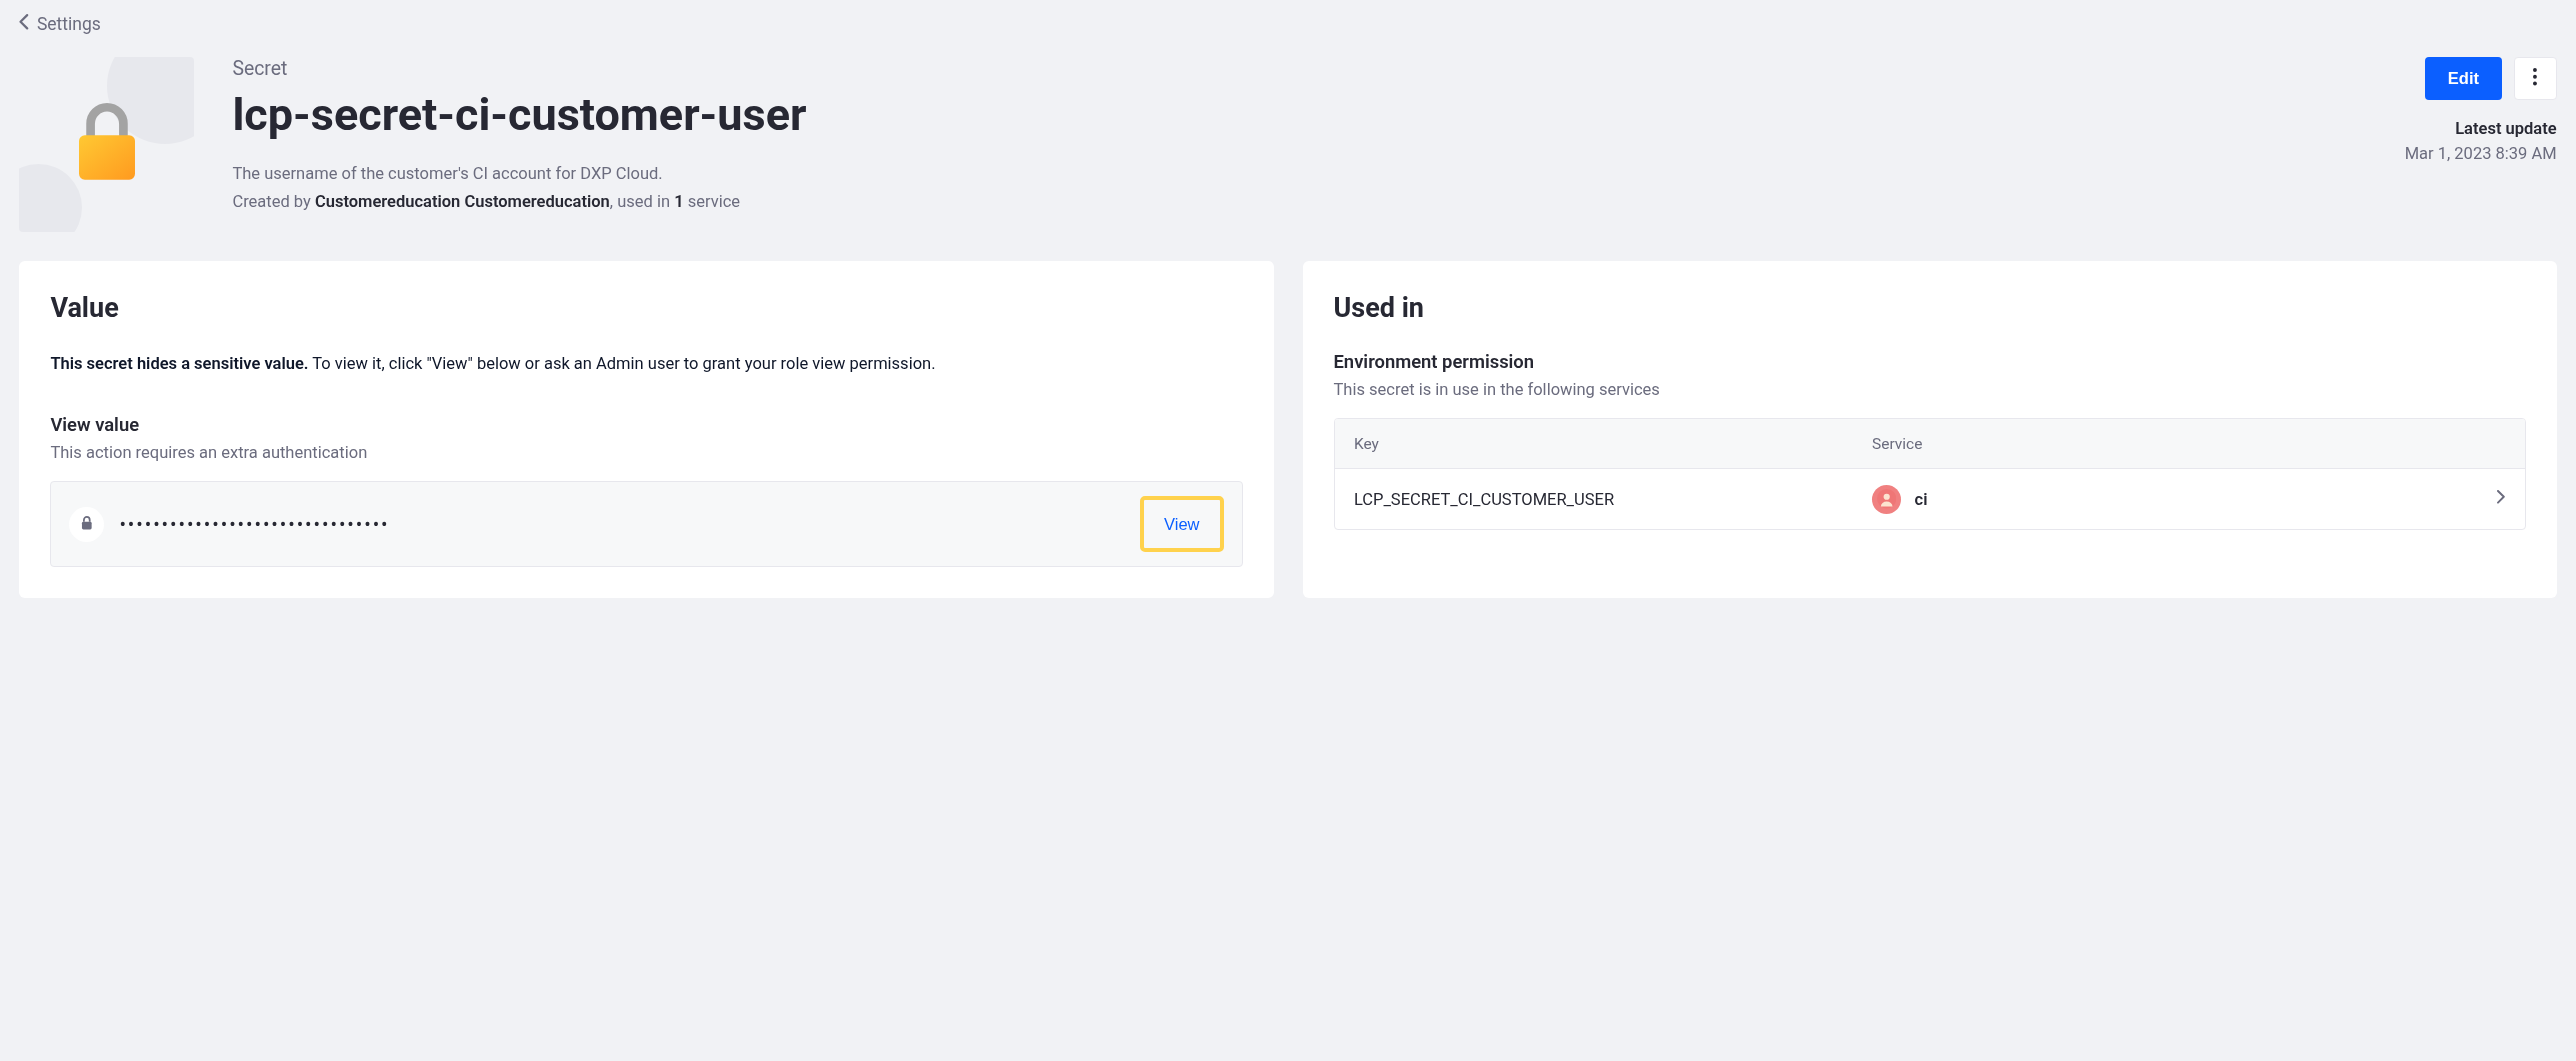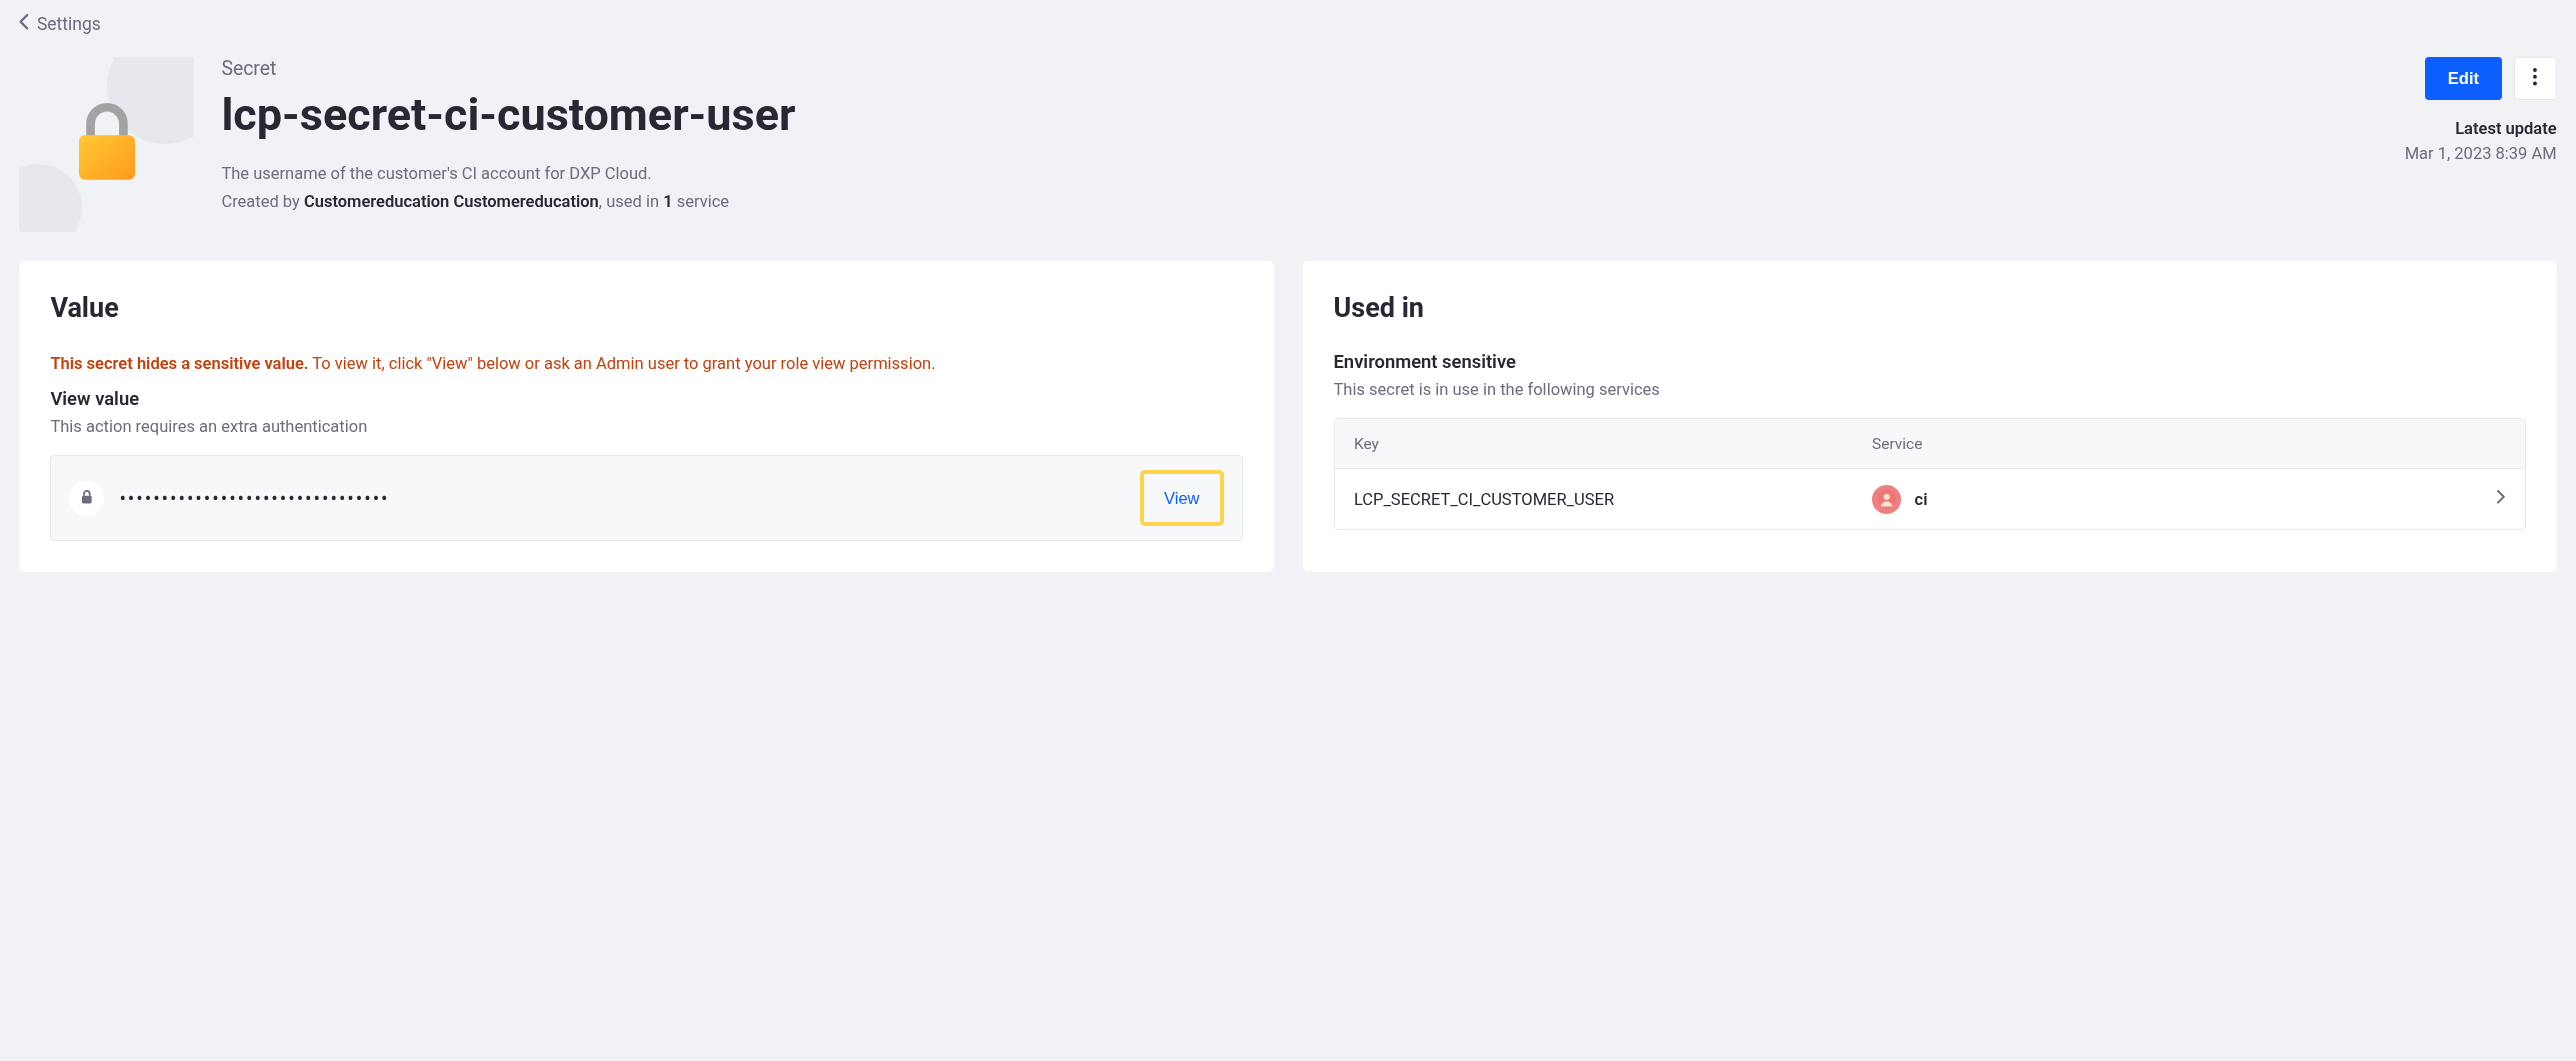--- a/index.html
+++ b/index.html
@@ -17,21 +17,21 @@
       padding: 13.6px 19.4px;
       color: #6b6c7e;
       font-size: 17.5px;
       cursor: pointer;
     }
     .back-link svg { width: 9.7px; height: 15.5px; }
     .header {
       display: flex;
       align-items: flex-start;
       padding: 9.7px 19.4px 29px 19.4px;
-      gap: 27px;
+      gap: 38px;
     }
     .secret-icon-box {
       width: 175px;
       height: 175px;
       background: #f1f2f5;
       border-radius: 3.9px;
       position: relative;
       overflow: hidden;
       flex-shrink: 0;
     }
@@ -123,23 +123,23 @@
       padding: 31px;
       flex: 1;
     }
     .card h2 {
       font-size: 27px;
       font-weight: 700;
       margin-bottom: 27px;
     }
     .card-text {
       font-size: 16.5px;
-      color: #c2410c;
+      color: #0f172a;
       line-height: 1.6;
-      margin-bottom: 11px;
+      margin-bottom: 37px;
     }
     .card-text strong { font-weight: 600; }
     .sub-heading {
       font-size: 18.4px;
       font-weight: 600;
       margin-bottom: 7.8px;
     }
     .sub-text {
       font-size: 16.5px;
       color: #6b6c7e;
@@ -310,21 +310,21 @@
         </div>
         <div class="masked">••••••••••••••••••••••••••••••••</div>
         <div class="view-btn-wrap">
           <button class="view-btn">View</button>
         </div>
       </div>
     </div>
 
     <div class="card">
       <h2>Used in</h2>
-      <div class="sub-heading">Environment sensitive</div>
+      <div class="sub-heading">Environment permission</div>
       <div class="sub-text">This secret is in use in the following services</div>
       <div class="table">
         <div class="table-header">
           <div class="col-key">Key</div>
           <div class="col-service">Service</div>
         </div>
         <div class="table-row">
           <div class="col-key">LCP_SECRET_CI_CUSTOMER_USER</div>
           <div class="service-cell">
             <div class="avatar">

